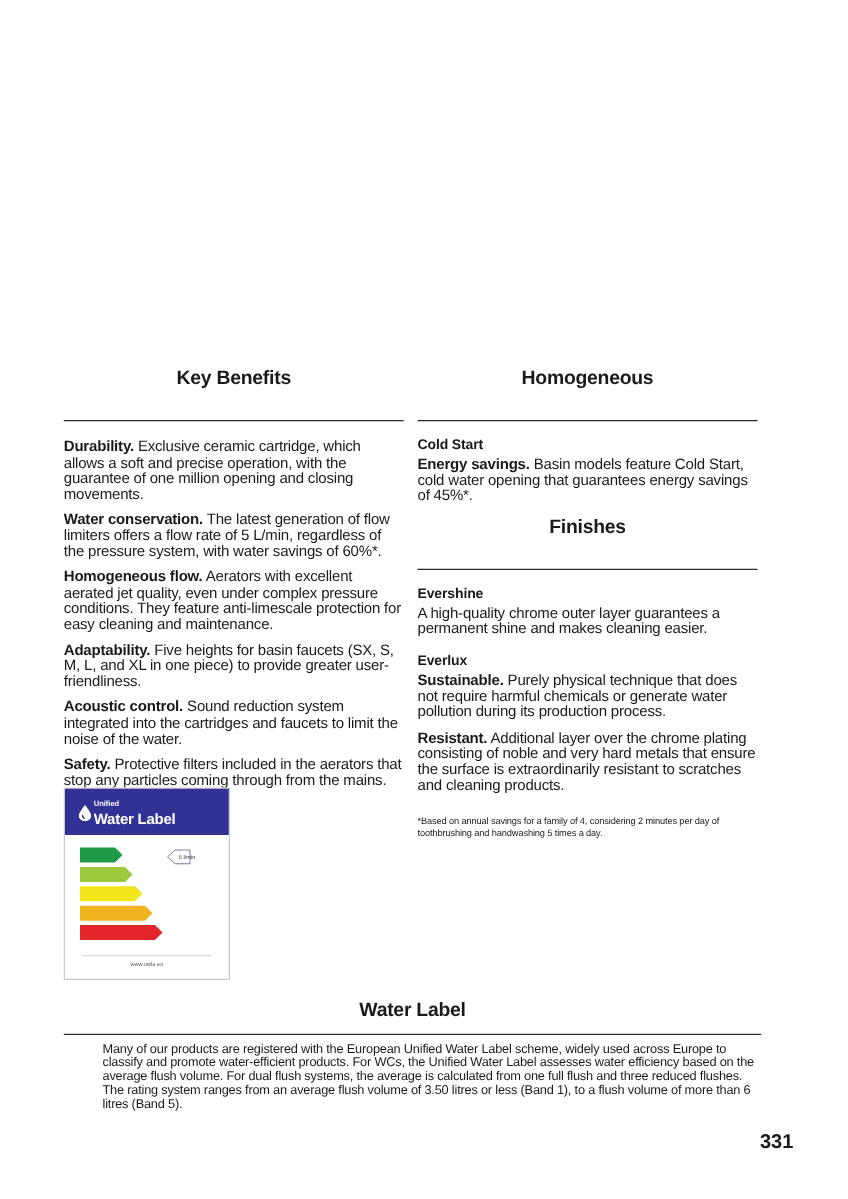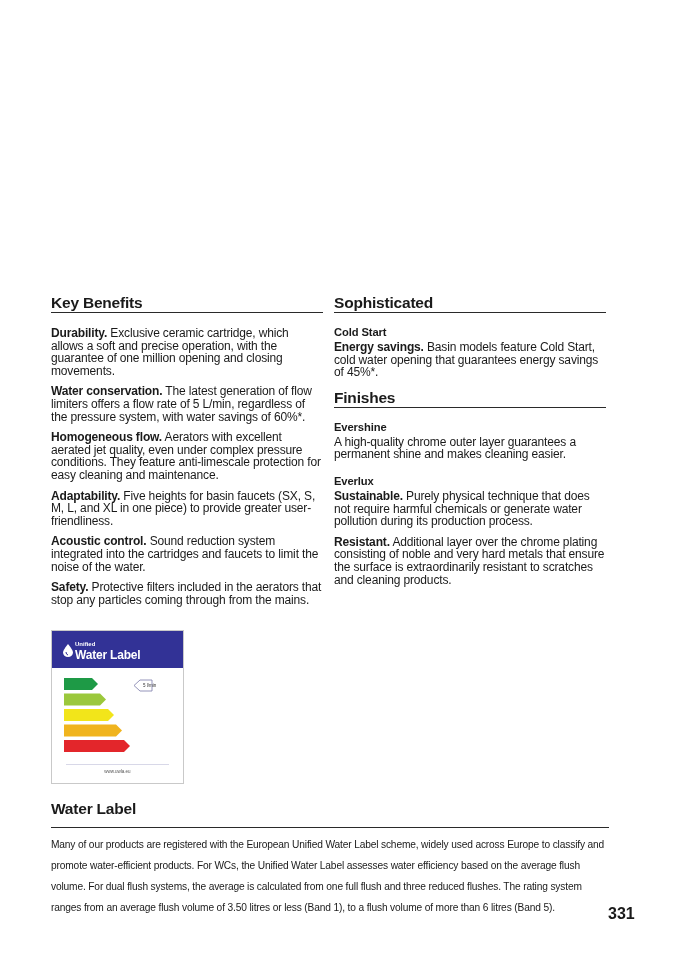--- a/index.html
+++ b/index.html
@@ -4,22 +4,22 @@
 <style>
   html, body { margin: 0; padding: 0; }
   body {
     width: 678px; height: 959px; background: #ffffff; position: relative;
     font-family: "Liberation Sans", sans-serif; color: #1a1a1a; overflow: hidden;
   }
   .col { position: absolute; }
   #left { left: 51px; top: 294px; width: 272px; }
   #right { left: 334px; top: 294px; width: 272px; }
   h2 {
-    font-size: 15.5px; font-weight: bold; margin: 0; padding: 0 0 0 0;
-    border-bottom: 1.6px solid #2a2a2a; letter-spacing: -0.2px;
+    font-size: 15.5px; font-weight: bold; margin: 0; padding: 0 0 24px 0;
+    border-bottom: 1.6px solid #2a2a2a; letter-spacing: -0.2px; text-align: center;
   }
   .para { font-size: 12px; line-height: 12.6px; margin: 0 0 8px 0; letter-spacing: -0.15px; }
   .para b { font-weight: bold; }
   h3 { font-size: 11.2px; font-weight: bold; margin: 0 0 3px 0; letter-spacing: -0.1px; }
   .block { margin-bottom: 14px; }
   .footnote { font-size: 7.4px; line-height: 10px; margin-top: 18px; letter-spacing: -0.1px; }
   #label {
     position: absolute; left: 51px; top: 630px; width: 131px; height: 152px;
     border: 1px solid #c9c9c9; background: #fff;
   }
@@ -27,55 +27,56 @@
     background: #323296; height: 37px; position: relative; color: #fff;
   }
   #label .drop { position: absolute; left: 11px; top: 13px; }
   #label .unified { position: absolute; left: 23px; top: 10px; font-size: 6px; font-weight: bold; }
   #label .wl { position: absolute; left: 23px; top: 17px; font-size: 12px; font-weight: bold; letter-spacing: -0.2px; }
   #label svg.bands { position: absolute; left: 0; top: 37px; }
   #label .site { position: absolute; left: 0; width: 131px; top: 138px; text-align: center; font-size: 4.5px; color: #555; }
   #label .rule { position: absolute; left: 14px; width: 103px; top: 133px; height: 1px; background: #d8d8e8; }
   #wl-section { position: absolute; left: 51px; top: 800px; width: 558px; }
   #wl-section h2 { padding-bottom: 9px; }
-  #wl-section .para { margin-top: 6px; font-size: 10.2px; line-height: 21px; }
+  #wl-section .para { margin-top: 6px; font-size: 10.2px; line-height: 11px; margin-left: 31px; }
   #page-num { position: absolute; left: 608px; top: 905px; font-size: 16px; font-weight: bold; }
 </style>
 </head>
 <body>
 
 <div class="col" id="left">
   <h2>Key Benefits</h2>
   <div style="height:14px"></div>
   <p class="para"><b>Durability.</b><span> Exclusive ceramic cartridge, which allows a soft and precise operation, with the guarantee of one million opening and closing movements.</span></p>
   <p class="para"><b>Water conservation.</b><span> The latest generation of flow limiters offers a flow rate of 5 L/min, regardless of the pressure system, with water savings of 60%*.</span></p>
   <p class="para"><b>Homogeneous flow.</b><span> Aerators with excellent aerated jet quality, even under complex pressure conditions. They feature anti-limescale protection for easy cleaning and maintenance.</span></p>
   <p class="para"><b>Adaptability.</b><span> Five heights for basin faucets (SX, S, M, L, and XL in one piece) to provide greater user-friendliness.</span></p>
   <p class="para"><b>Acoustic control.</b><span> Sound reduction system integrated into the cartridges and faucets to limit the noise of the water.</span></p>
   <p class="para"><b>Safety.</b><span> Protective filters included in the aerators that stop any particles coming through from the mains.</span></p>
 </div>
 
 <div class="col" id="right">
-  <h2>Sophisticated</h2>
+  <h2>Homogeneous</h2>
   <div style="height:13px"></div>
   <div class="block" style="margin-bottom:10px">
     <h3>Cold Start</h3>
     <p class="para" style="margin:0"><b>Energy savings.</b><span> Basin models feature Cold Start, cold water opening that guarantees energy savings of 45%*.</span></p>
   </div>
   <h2>Finishes</h2>
   <div style="height:13px"></div>
   <div class="block">
     <h3>Evershine</h3>
     <p class="para" style="margin:0">A high-quality chrome outer layer guarantees a permanent shine and makes cleaning easier.</p>
   </div>
   <div>
     <h3>Everlux</h3>
     <p class="para"><b>Sustainable.</b><span> Purely physical technique that does not require harmful chemicals or generate water pollution during its production process.</span></p>
     <p class="para"><b>Resistant.</b><span> Additional layer over the chrome plating consisting of noble and very hard metals that ensure the surface is extraordinarily resistant to scratches and cleaning products.</span></p>
   </div>
+  <p class="footnote">*Based on annual savings for a family of 4, considering 2 minutes per day of toothbrushing and handwashing 5 times a day.</p>
 </div>
 
 <div id="label">
   <div class="head">
     <svg class="drop" width="10" height="13" viewBox="0 0 10 13">
       <path d="M5 0 C5 0 0 6 0 8.5 A5 4.5 0 0 0 10 8.5 C10 6 5 0 5 0 Z" fill="#ffffff"></path>
       <path d="M3 8 Q3 10.5 5 11" stroke="#323296" stroke-width="1" fill="none"></path>
     </svg>
     <span class="unified">Unified</span>
     <span class="wl">Water Label</span>

